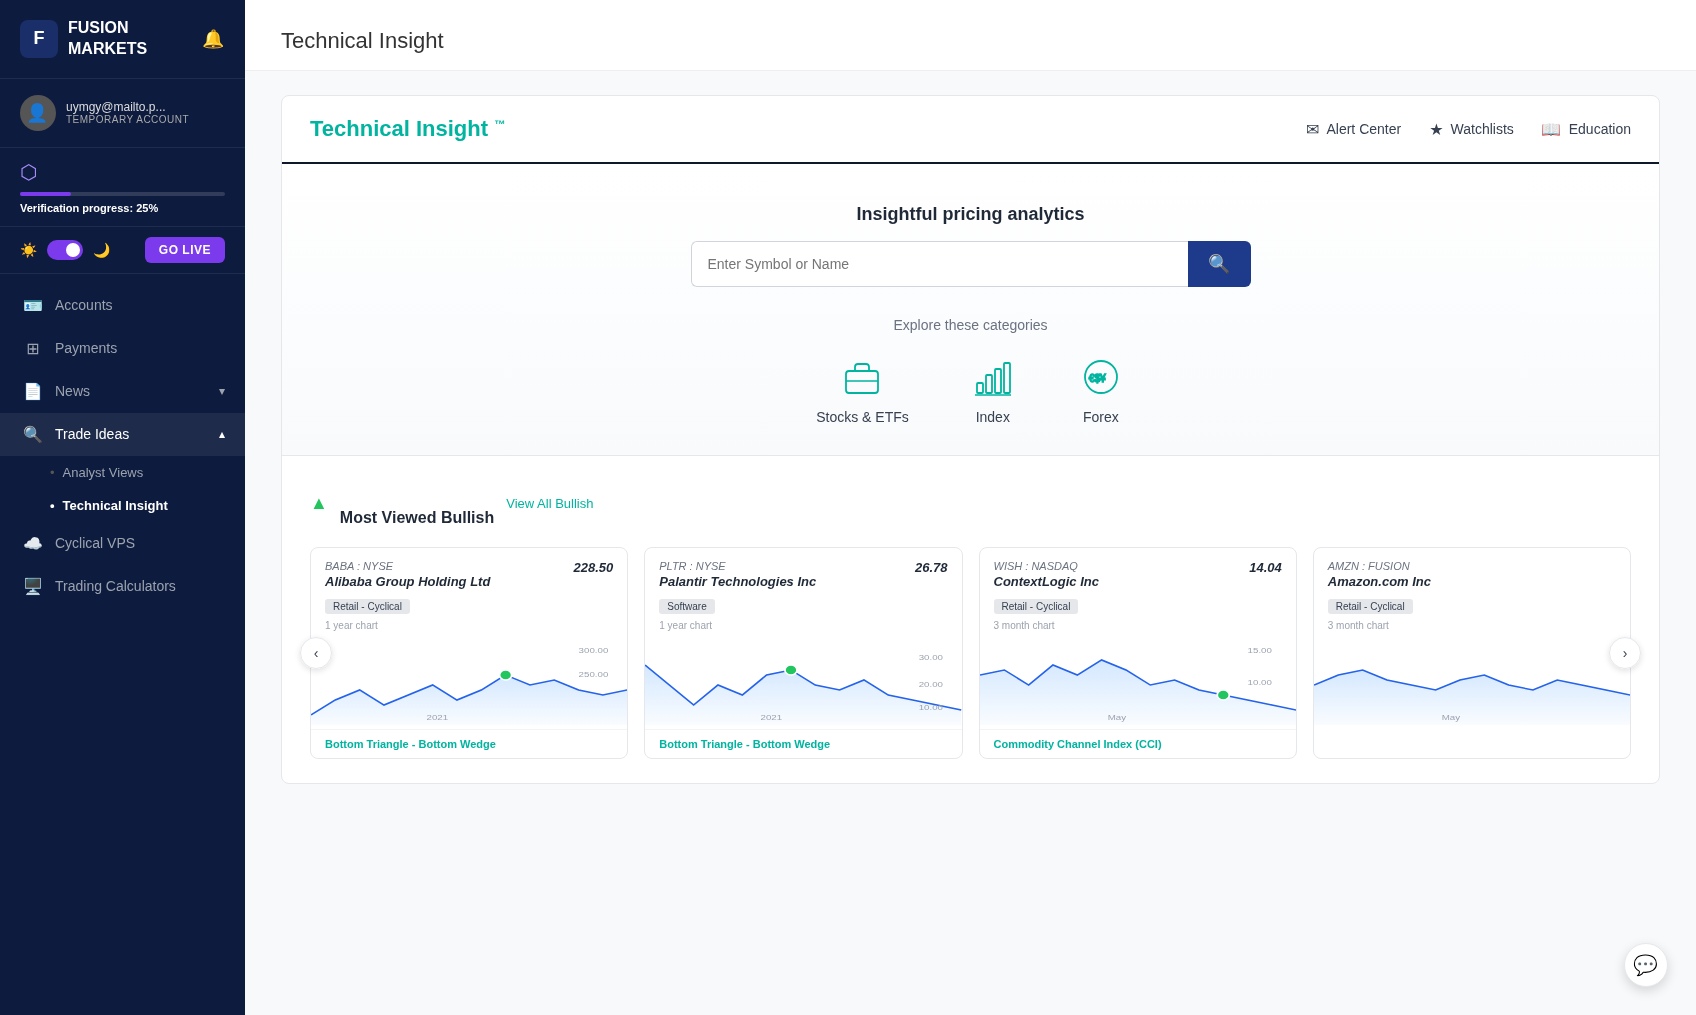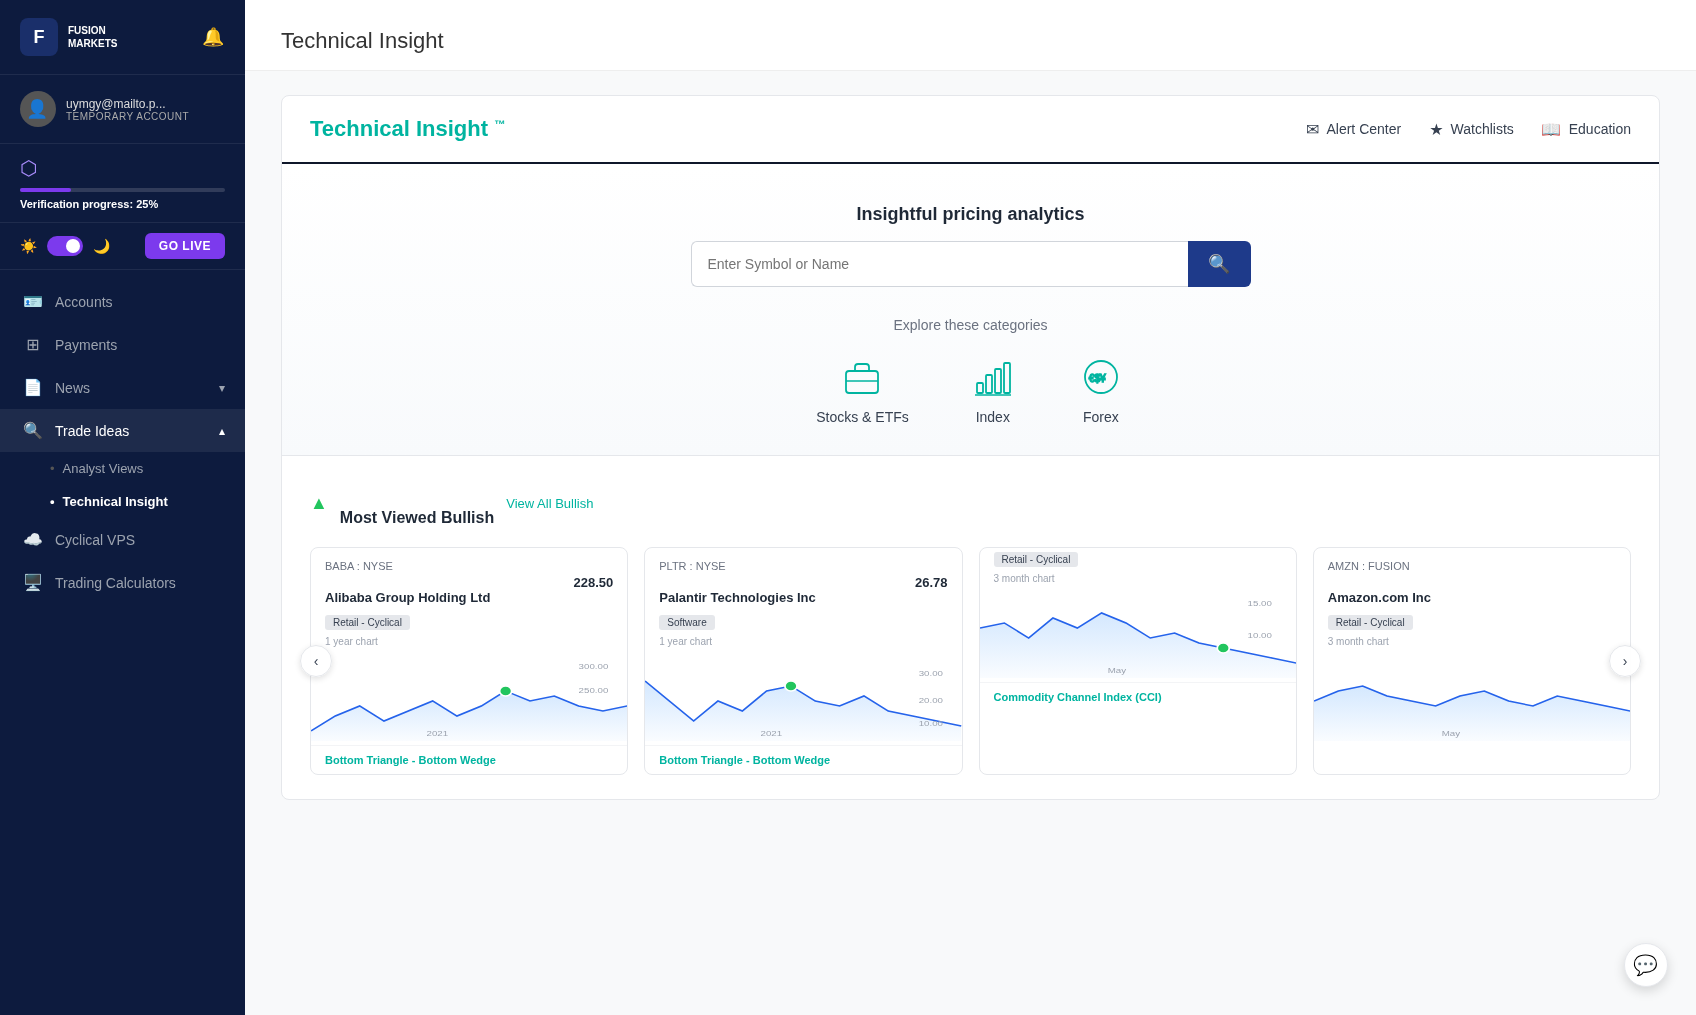--- a/index.html
+++ b/index.html
@@ -24,21 +24,21 @@
       border-bottom: 1px solid rgba(255,255,255,0.08);
     }
     .logo-area { display: flex; align-items: center; gap: 10px; }
     .logo-icon {
       width: 38px; height: 38px;
       background: #1a2f6a;
       border-radius: 8px;
       display: flex; align-items: center; justify-content: center;
       font-size: 18px; font-weight: bold; color: #fff;
     }
-    .logo-text { font-size: 10px; font-weight: 700; line-height: 1.3; color: #fff; }
+    .logo-text { font-size: 16px; font-weight: 700; line-height: 1.3; color: #fff; }
     .bell-icon { color: #aaa; font-size: 18px; cursor: pointer; }
 
     .user-area {
       padding: 16px 20px;
       display: flex;
       align-items: center;
       gap: 10px;
       border-bottom: 1px solid rgba(255,255,255,0.08);
     }
     .avatar {
@@ -237,24 +237,25 @@
       flex: 0 0 calc(25% - 12px);
       border: 1px solid #e5e7eb;
       border-radius: 8px;
       overflow: hidden;
       cursor: pointer;
     }
     .stock-card-header {
       padding: 12px 14px 6px;
       display: flex;
       justify-content: space-between;
-      align-items: center;
+      align-items: flex-start;
+      font-style: italic;
     }
     .stock-exchange { font-size: 11px; color: #6b7280; }
-    .stock-name { font-size: 13px; font-weight: 600; color: #1f2937; margin-top: 18px; }
+    .stock-name { font-size: 13px; font-weight: 600; color: #1f2937; margin-top: 2px; }
     .stock-price { font-size: 13px; font-weight: 600; color: #1f2937; }
     .stock-badge {
       display: inline-block;
       background: #e5e7eb;
       color: #374151;
       font-size: 10px;
       padding: 2px 8px;
       border-radius: 3px;
       margin: 4px 14px 6px;
     }
@@ -524,20 +525,27 @@
                   <text x="95" y="85" font-size="8" fill="#9ca3af">2021</text>
                   <text x="225" y="25" font-size="8" fill="#9ca3af">30.00</text>
                   <text x="225" y="52" font-size="8" fill="#9ca3af">20.00</text>
                   <text x="225" y="75" font-size="8" fill="#9ca3af">10.00</text>
                 </svg>
               </div>
               <div class="stock-signal">Bottom Triangle - Bottom Wedge</div>
             </div>
 
             <div class="stock-card">
+              <div class="stock-card-header">
+                <div>
+                  <div class="stock-exchange">WISH : NASDAQ</div>
+                  <div class="stock-name">ContextLogic Inc</div>
+                </div>
+                <div class="stock-price">14.04</div>
+              </div>
               <div class="stock-badge">Retail - Cyclical</div>
               <div class="chart-period">3 month chart</div>
               <div class="stock-chart">
                 <svg width="100%" height="90" viewBox="0 0 260 90" preserveAspectRatio="none">
                   <defs>
                     <linearGradient id="grad3" x1="0" y1="0" x2="0" y2="1">
                       <stop offset="0%" stop-color="#93c5fd" stop-opacity="0.4"></stop>
                       <stop offset="100%" stop-color="#93c5fd" stop-opacity="0.05"></stop>
                     </linearGradient>
                   </defs>

